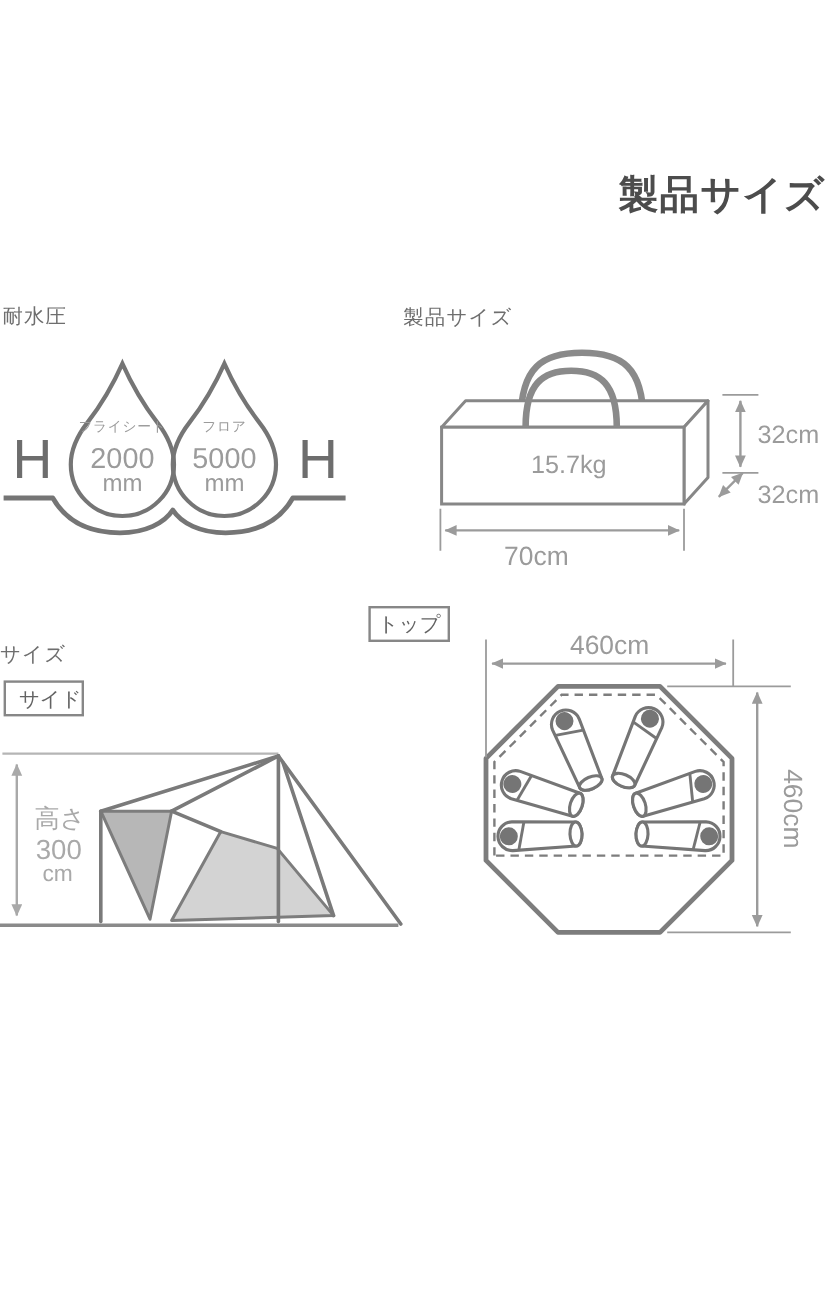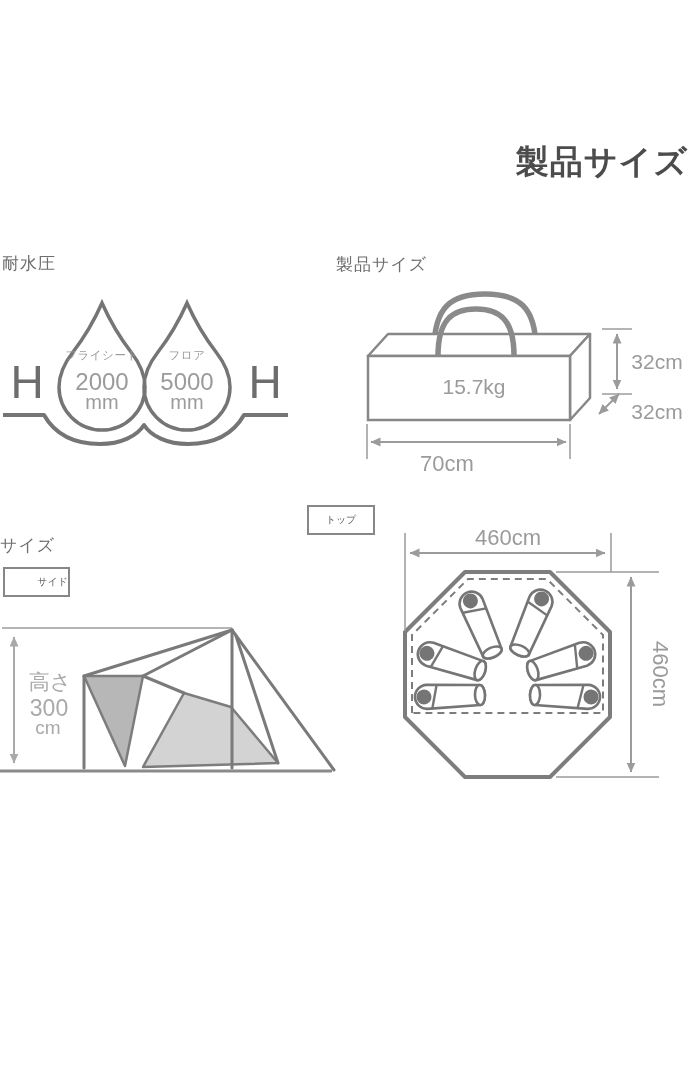--- a/index.html
+++ b/index.html
@@ -1,21 +1,21 @@
 <!DOCTYPE html>
 <html><head>
 <meta charset="utf-8">
 <style>
   html,body{margin:0;padding:0;background:#fff;}
   .canvas{position:relative;width:690px;height:843px;background:#fff;overflow:hidden;
           font-family:"Liberation Sans","DejaVu Sans",sans-serif;}
   .abs{position:absolute;}
   .page-title{top:140px;right:2px;font-size:33px;font-weight:600;color:#4c4c4c;letter-spacing:1px;}
   .sec-head{font-size:17px;font-weight:500;color:#6e6e6e;letter-spacing:1px;}
-  .tag-box{border:2px solid #878787;color:#636363;font-size:10px;display:flex;
+  .tag-box{border:2px solid #878787;color:#636363;font-size:17px;display:flex;
            align-items:center;justify-content:center;background:#fff;}
   .thumbs{top:985px;left:62px;display:flex;gap:7px;align-items:flex-start;}
   .thumb{background:#fff;cursor:pointer;}
   .black-bar{left:532px;top:1066px;width:96px;height:12px;background:#141414;}
   svg{display:block;}
 </style>
 </head>
 <body>
 
 <div class="canvas">

